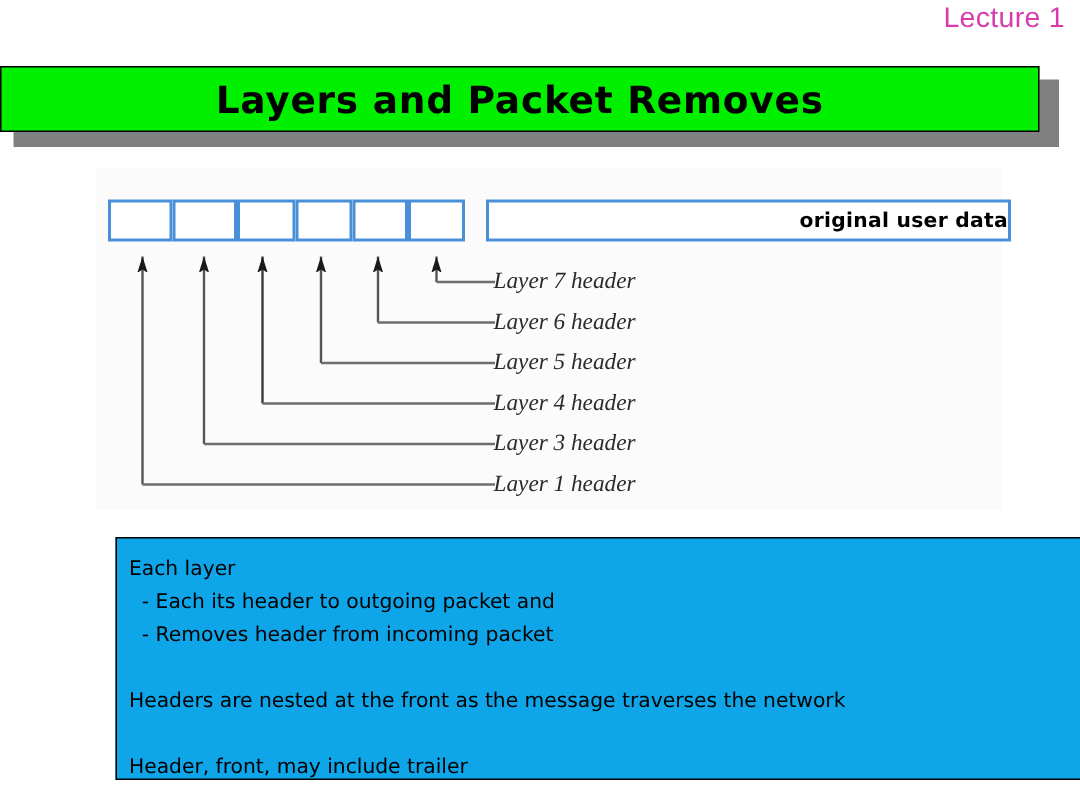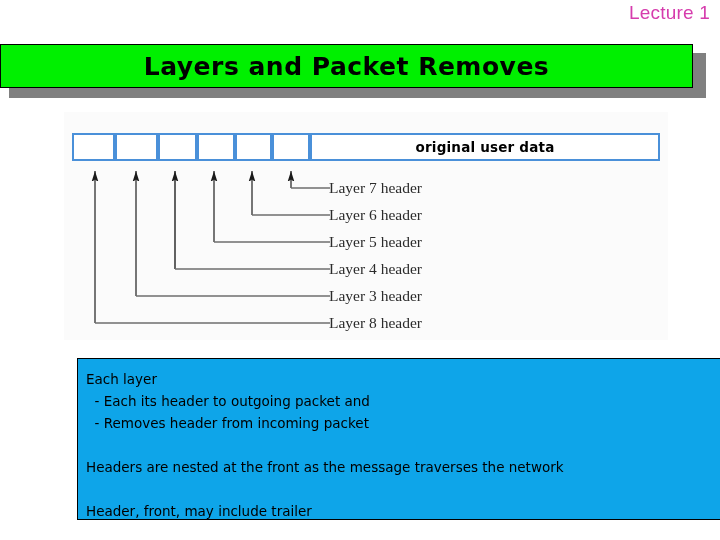--- a/index.html
+++ b/index.html
@@ -112,20 +112,21 @@
     top: 0;
     width: 604px;
     height: 228px;
     overflow: visible;
   }
 
   
   .layer-label {
     position: absolute;
     font-family: "Liberation Serif", "DejaVu Serif", serif;
+    font-style: italic;
     font-size: 15.5px;
     color: #2b2b2b;
     white-space: nowrap;
     left: 265px;
   }
 
   
   #notes-box {
     position: absolute;
     left: 77px;
@@ -162,21 +163,21 @@
 
 <div id="diagram-panel">
 
   <div id="packet-bar">
     <div class="packet-cell" style="left:0px;  width:43px;"></div>
     <div class="packet-cell" style="left:43px; width:43px;"></div>
     <div class="packet-cell" style="left:86px; width:39px;"></div>
     <div class="packet-cell" style="left:125px;width:38px;"></div>
     <div class="packet-cell" style="left:163px;width:37px;"></div>
     <div class="packet-cell" style="left:200px;width:38px;"></div>
-    <div class="packet-cell data" style="left:238px;width:350px;">
+    <div class="packet-cell data" style="left:252px;width:350px;justify-content:flex-end;">
       <span id="packet-data-label">original user data</span>
     </div>
   </div>
 
   <svg id="leader-svg" viewBox="0 0 604 228" xmlns="http://www.w3.org/2000/svg">
     <defs>
       <marker id="arrowUp" markerWidth="8" markerHeight="10" refX="4" refY="0" orient="0" markerUnits="userSpaceOnUse">
         <path d="M4,0 L7.5,11 L4,8.6 L0.5,11 Z" fill="#1a1a1a"></path>
       </marker>
     </defs>
@@ -198,21 +199,21 @@
 
     <path d="M31,211 L31,59" stroke="#555555" stroke-width="1.6" fill="none" marker-end="url(#arrowUp)"></path>
     <path d="M31,211 L266,211" stroke="#6e6e6e" stroke-width="1.6" fill="none"></path>
   </svg>
 
   <div class="layer-label" style="top:67px;">Layer 7 header</div>
   <div class="layer-label" style="top:94px;">Layer 6 header</div>
   <div class="layer-label" style="top:121px;">Layer 5 header</div>
   <div class="layer-label" style="top:148px;">Layer 4 header</div>
   <div class="layer-label" style="top:175px;">Layer 3 header</div>
-  <div class="layer-label" style="top:202px;">Layer 8 header</div>
+  <div class="layer-label" style="top:202px;">Layer 1 header</div>
 </div>
 
 <div id="notes-box">
   <div class="note-line">Each layer</div>
   <div class="note-line">  - Each its header to outgoing packet and</div>
   <div class="note-line">  - Removes header from incoming packet</div>
   <div class="note-gap"></div>
   <div class="note-line">Headers are nested at the front as the message traverses the network</div>
   <div class="note-gap"></div>
   <div class="note-line">Header, front, may include trailer</div>

